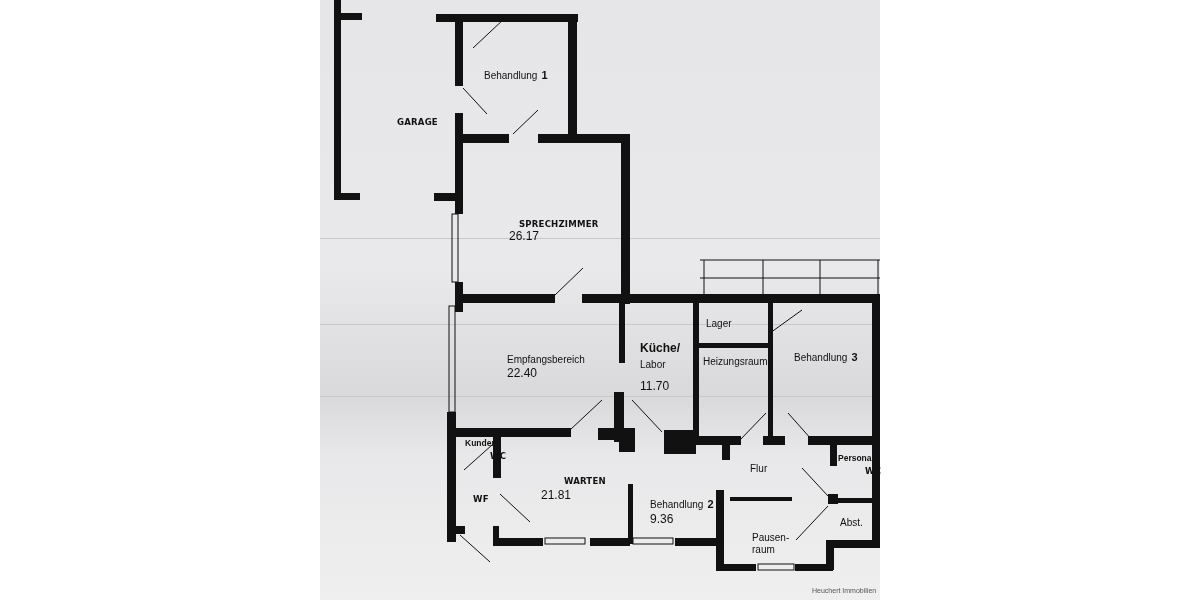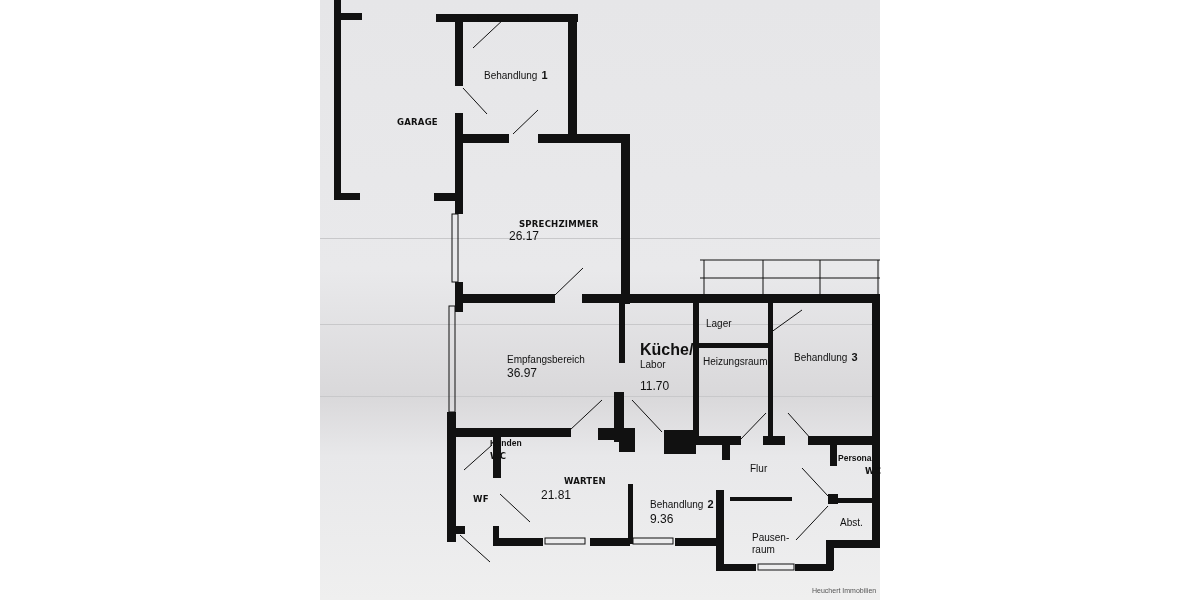--- a/index.html
+++ b/index.html
@@ -2,21 +2,21 @@
 <html><head>
 <meta charset="utf-8">
 <style>
   html, body { margin: 0; padding: 0; }
   body { width: 1200px; height: 600px; background: #ffffff; position: relative; overflow: hidden; font-family: "Liberation Sans", sans-serif; }
   .sheet { position: absolute; left: 320px; top: 0; width: 560px; height: 600px; background: linear-gradient(180deg, #e6e6e8 0%, #e9e9eb 45%, #d9d8da 66%, #e8e8ea 76%, #efefef 100%); }
   .fold { position: absolute; left: 0; width: 560px; height: 1px; background: #c8c8ca; }
   svg.plan { position: absolute; left: 0; top: 0; width: 1200px; height: 600px; }
   .lbl { position: absolute; color: #111; font-size: 10px; white-space: nowrap; line-height: 1; }
   .lbl.caps { font-family: "DejaVu Sans Condensed", "DejaVu Sans", sans-serif; font-weight: bold; font-size: 9.5px; letter-spacing: 0.2px; margin-left: 23px; }
-  .lbl.big { font-size: 16px; font-weight: bold; }
+  .lbl.big { font-size: 12px; font-weight: bold; }
   .lbl.area { font-size: 12px; }
   .lbl.small { font-size: 8.5px; font-weight: bold; }
   .num { font-weight: bold; font-size: 11px; margin-left: 4px; }
   .credit { position: absolute; left: 812px; top: 587px; font-size: 7px; color: #555; }
 </style>
 </head>
 <body>
 
 <div class="sheet">
   <div class="fold" style="top:238px"></div>
@@ -117,32 +117,32 @@
 </svg>
 
 <div class="lbl caps" style="left:374px;top:117px">GARAGE</div>
 
 <div class="lbl" style="left:484px;top:70px"><span>Behandlung</span><span class="num">1</span></div>
 
 <div class="lbl caps" style="left:496px;top:219px">SPRECHZIMMER</div>
 <div class="lbl area" style="left:509px;top:230px">26.17</div>
 
 <div class="lbl" style="left:507px;top:355px">Empfangsbereich</div>
-<div class="lbl area" style="left:507px;top:367px">36.97</div>
+<div class="lbl area" style="left:507px;top:367px">22.40</div>
 
 <div class="lbl big" style="left:640px;top:342px">Küche/</div>
 <div class="lbl" style="left:640px;top:360px">Labor</div>
 <div class="lbl area" style="left:640px;top:380px">11.70</div>
 
 <div class="lbl" style="left:706px;top:319px">Lager</div>
 <div class="lbl" style="left:703px;top:357px">Heizungsraum</div>
 
 <div class="lbl" style="left:794px;top:352px"><span>Behandlung</span><span class="num">3</span></div>
 
-<div class="lbl small" style="left:490px;top:439px">Kunden</div>
+<div class="lbl small" style="left:465px;top:439px">Kunden</div>
 <div class="lbl caps" style="left:467px;top:451px">WC</div>
 
 <div class="lbl caps" style="left:450px;top:494px">WF</div>
 
 <div class="lbl caps" style="left:541px;top:476px">WARTEN</div>
 <div class="lbl area" style="left:541px;top:489px">21.81</div>
 
 <div class="lbl" style="left:650px;top:499px"><span>Behandlung</span><span class="num">2</span></div>
 <div class="lbl area" style="left:650px;top:513px">9.36</div>
 

